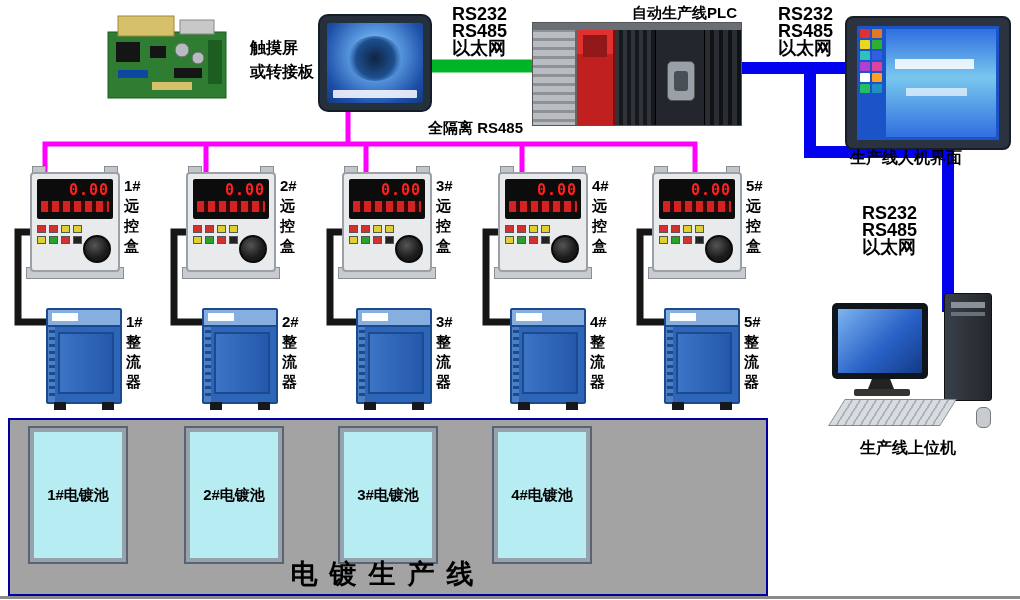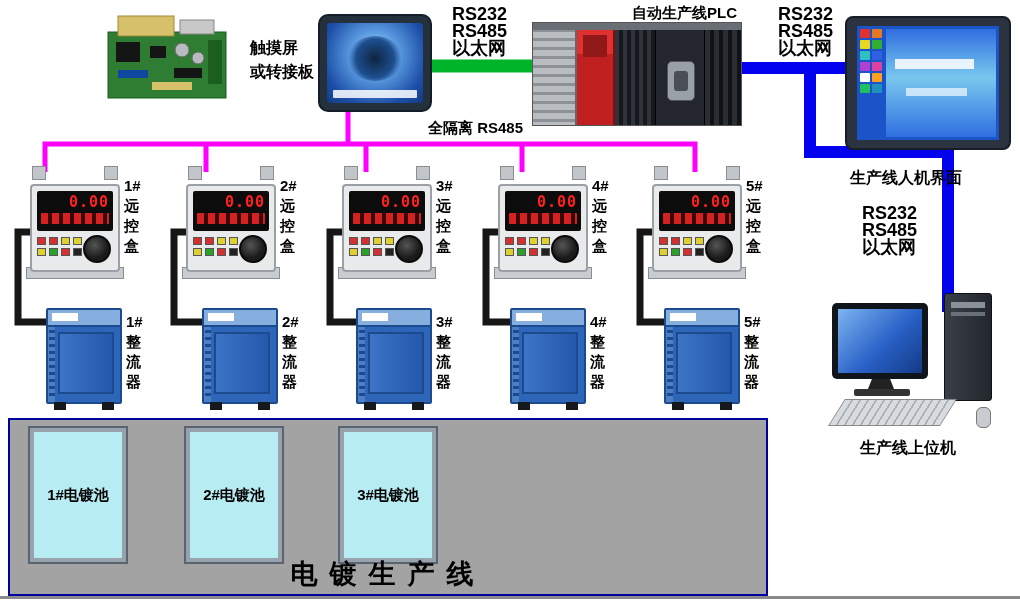--- a/index.html
+++ b/index.html
@@ -54,21 +54,21 @@
   .hmi-main{flex:1;margin-left:4px;position:relative;
     background:linear-gradient(180deg,#2f6fe0 0%,#79c7ee 45%,#2f6fe0 100%);}
   .hmi-main::before{content:"";position:absolute;left:8%;top:28%;width:72%;height:10px;background:rgba(255,255,255,.85);}
   .hmi-main::after{content:"";position:absolute;left:18%;top:55%;width:56%;height:8px;background:rgba(255,255,255,.65);}
 
   
   .remote{position:absolute;top:172px;width:90px;height:100px;}
   .rc-ear{position:absolute;top:-6px;width:12px;height:12px;background:#c2c6ca;border:1px solid #8a8e92;}
   .rc-ear.l{left:2px}.rc-ear.r{right:2px}
   .rc-base{position:absolute;left:-4px;right:-4px;bottom:-7px;height:10px;background:#c8ccd0;border:1px solid #8a8e92;}
-  .rc-body{position:absolute;inset:0;background:#e9eaec;border:2px solid #9aa0a6;border-radius:4px;padding:5px;box-sizing:border-box;margin-top:12px;}
+  .rc-body{position:absolute;inset:0;background:#e9eaec;border:2px solid #9aa0a6;border-radius:4px;padding:5px;box-sizing:border-box;}
   .rc-scr{background:#0c0c0c;border-radius:2px;height:40px;padding:3px 4px;box-sizing:border-box;}
   .rc-d1{color:#ff2020;font-family:"DejaVu Sans Mono",monospace;font-weight:bold;font-size:15px;line-height:16px;
     text-align:right;letter-spacing:1px;}
   .rc-d2{margin-top:3px;height:11px;border-radius:1px;
     background:repeating-linear-gradient(90deg,#d42222 0 7px,#3a0505 7px 11px);}
   .rc-keys{display:flex;flex-wrap:wrap;gap:3px;margin-top:6px;width:52px;}
   .rc-keys i{width:9px;height:8px;display:block;border:1px solid #555;box-sizing:border-box;}
   .kr{background:#d43030}.ky{background:#ddd030}.kg{background:#2aa22a}.kk{background:#222}
   .rc-knob{position:absolute;right:7px;bottom:7px;width:24px;height:24px;border-radius:50%;
     background:radial-gradient(circle at 40% 35%, #555 0%, #1a1a1a 60%);border:2px solid #0a0a0a;}
@@ -179,21 +179,21 @@
           <i></i>
           <i></i>
           <i></i>
           <i></i>
           <i></i>
           <i></i>
       </div>
       <div class="hmi-main"></div>
     </div>
   </div>
-  <div class="lbl s16" style="left:850px;top:168px;">生产线人机界面</div>
+  <div class="lbl s16" style="left:850px;top:148px;">生产线人机界面</div>
 
   <div class="lbl s15" style="left:428px;top:119px;">全隔离  RS485</div>
 
   <div class="remote" style="left:30px">
     <i class="rc-ear l"></i>
       <i class="rc-ear r"></i>
       <i class="rc-base"></i>
     <div class="rc-body">
       <div class="rc-scr">
         <div class="rc-d1">0.00</div>
@@ -383,20 +383,23 @@
   <div class="plating">
     <div class="tank" style="left:20px">
         <span>1#电镀池</span>
       </div>
     <div class="tank" style="left:176px">
         <span>2#电镀池</span>
       </div>
     <div class="tank" style="left:330px">
         <span>3#电镀池</span>
       </div>
+    <div class="tank" style="left:484px">
+        <span>4#电镀池</span>
+      </div>
     <div class="line-label">电镀生产线</div>
   </div>
 
   <div class="lbl s14" style="left:862px;top:205px;">RS232
 RS485
 以太网</div>
 
   <div class="pc">
     <div class="pc-mon">
         <div class="pc-mon-scr"></div>

